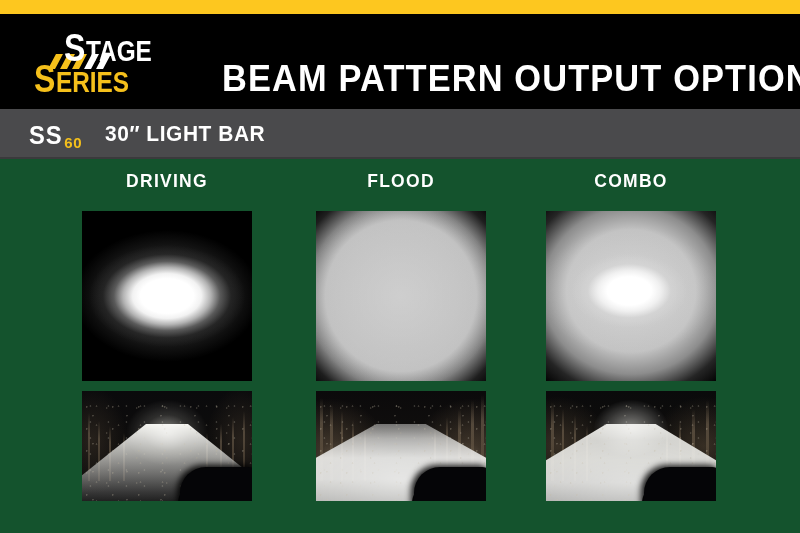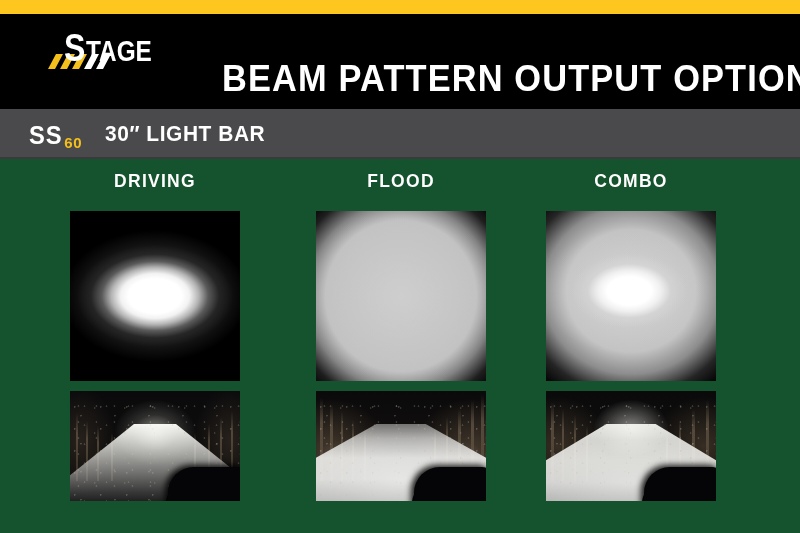--- a/index.html
+++ b/index.html
@@ -149,21 +149,21 @@
     transform-origin: left center;
     white-space: nowrap;
   }
 
   
   .col {
     position: absolute;
     top: 168px;
     width: 170px;
   }
-  #col-0 { left: 70px; }
+  #col-0 { left: 82px; }
   #col-1 { left: 316px; }
   #col-2 { left: 546px; }
 
   .col-label {
     text-align: center;
     color: #ffffff;
     font-size: 19px;
     font-weight: bold;
     letter-spacing: 1.4px;
     transform: scaleX(0.92);
@@ -369,20 +369,23 @@
     <div id="logo">
       <div id="logo-stripes">
         <i></i>
           <i></i>
           <i></i>
           <i></i>
           <i></i>
       </div>
       <div class="logo-row" id="logo-stage">
         <span class="logo-big white-txt">S</span><span class="logo-small white-txt">TAGE</span>
+      </div>
+      <div class="logo-row" id="logo-series">
+        <span class="logo-big gold-txt">S</span><span class="logo-small gold-txt">ERIES</span>
       </div>
     </div>
 
     <div id="main-title">BEAM PATTERN OUTPUT OPTIONS</div>
   </div>
 
   <div id="subbar">
     <div id="ss-badge">
       <span class="ss-main">SS</span><span class="ss-sub">60</span>
     </div>

